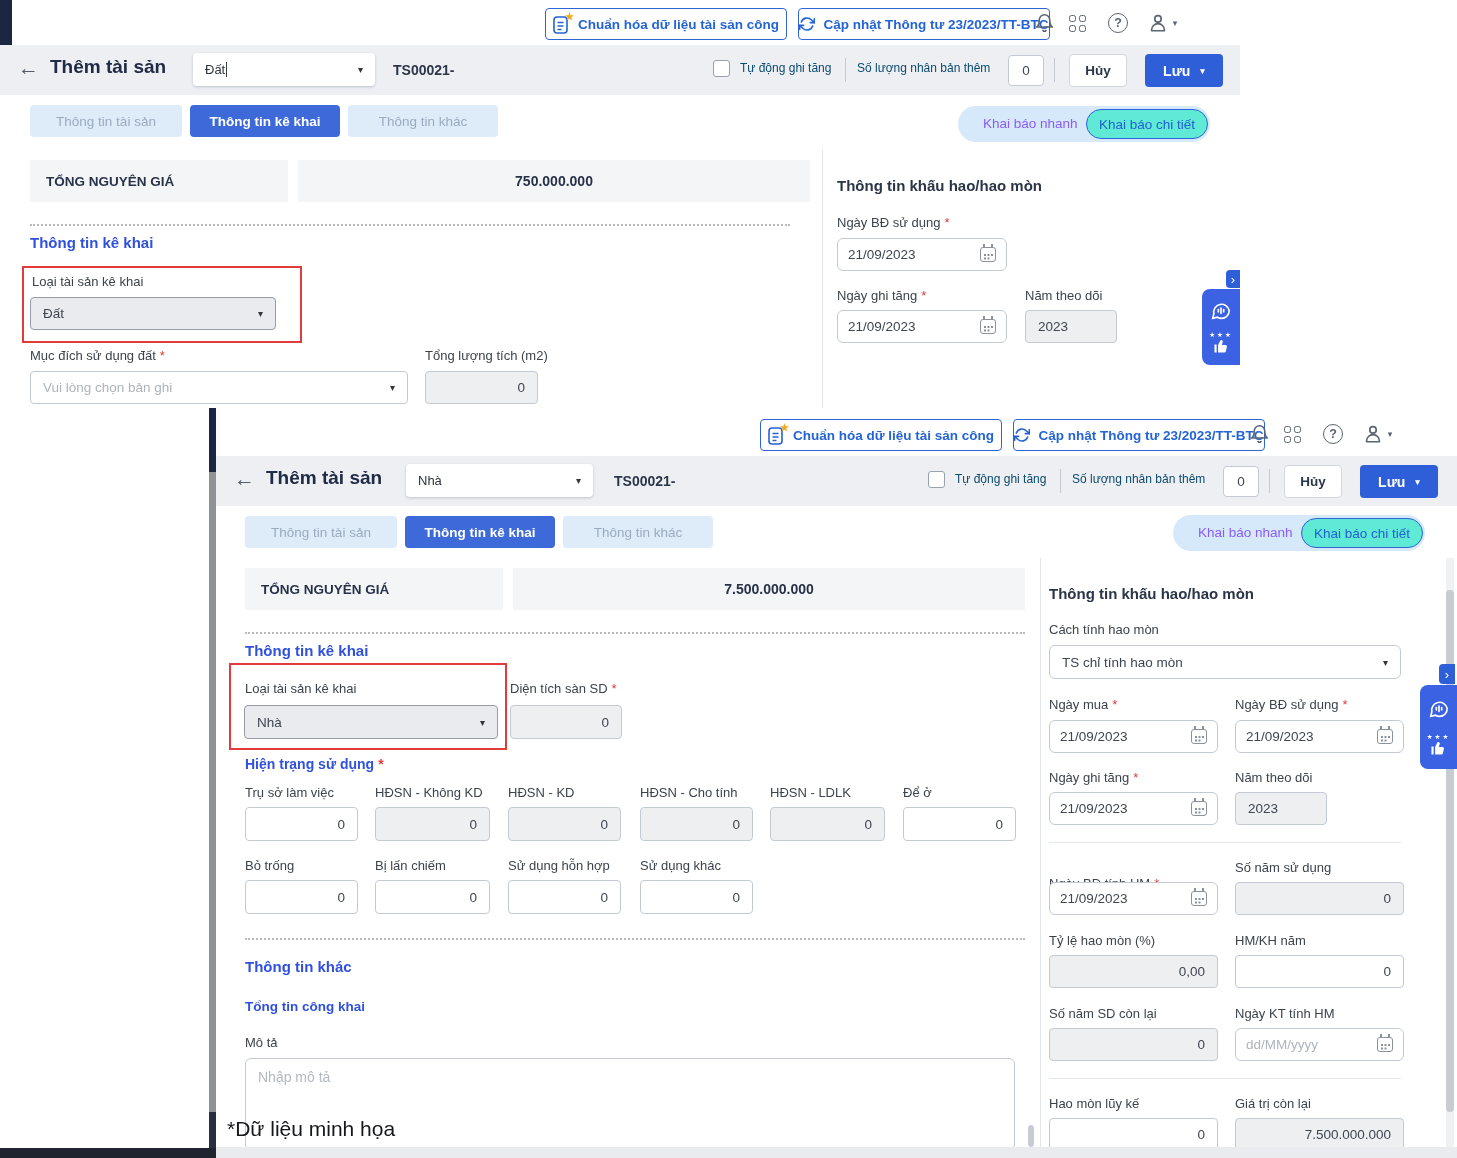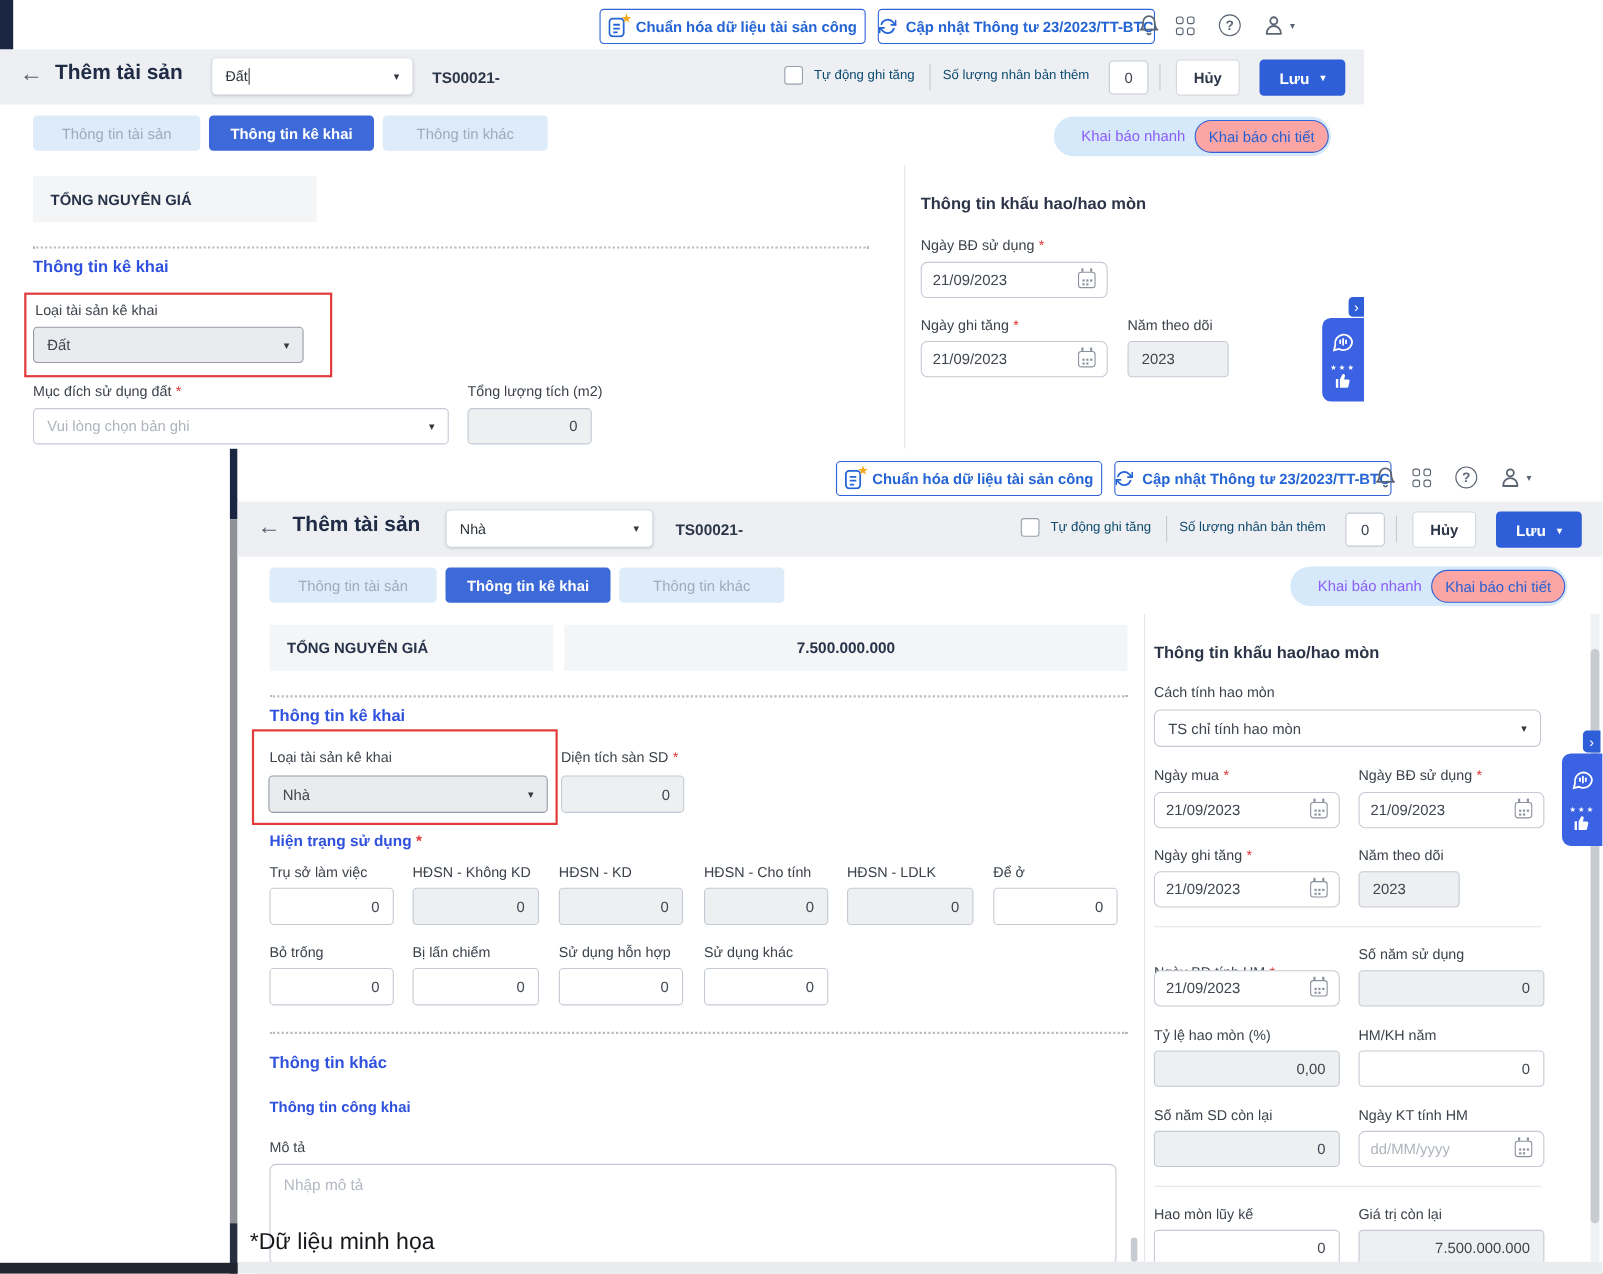--- a/index.html
+++ b/index.html
@@ -17,21 +17,21 @@
 .cb{position:absolute;width:17px;height:17px;border:1.5px solid #99a1ac;border-radius:3px;background:#fff;cursor:pointer}
 .lb{position:absolute;font-size:12px;color:#0c4a6e;white-space:nowrap}
 .dv{position:absolute;width:1px;height:24px;background:#c6cad0}
 .bw{position:absolute;display:flex;align-items:center;justify-content:center;background:#fff;border:1px solid #d3d7dd;border-radius:4px;font-weight:700;font-size:13.5px;color:#2b3648;font-family:inherit;cursor:pointer}
 .bp{position:absolute;display:flex;align-items:center;justify-content:center;gap:10px;background:#2e5fd8;border:0;border-radius:4px;font-weight:700;font-size:14px;color:#fff;font-family:inherit;cursor:pointer}
 .tab{position:absolute;display:flex;align-items:center;justify-content:center;border-radius:4px;font-size:13.5px;cursor:pointer;font-family:inherit;border:0}
 .tabi{background:#ddecf8;color:#9cabc0}
 .taba{background:#3d6ad8;color:#fff;font-weight:700}
 .pillg{position:absolute;background:#d6e9fb;border-radius:18px}
 .pillq{position:absolute;font-size:13.5px;color:#8b5cf6;background:none;border:0;cursor:pointer;font-family:inherit;white-space:nowrap}
-.pilld{position:absolute;background:#fca5a5;border:1px solid #2f63d7;border-radius:16px;color:#2560d2;font-size:13.5px;display:flex;align-items:center;justify-content:center;cursor:pointer;font-family:inherit;white-space:nowrap}
+.pilld{position:absolute;background:#5eead4;border:1px solid #2f63d7;border-radius:16px;color:#2560d2;font-size:13.5px;display:flex;align-items:center;justify-content:center;cursor:pointer;font-family:inherit;white-space:nowrap}
 .gb{position:absolute;background:#f4f5f7;display:flex;align-items:center;font-weight:700;font-size:13.5px;color:#273249}
 .dot{position:absolute;border-top:2px dotted #b7bac1}
 .sec{position:absolute;font-weight:700;font-size:15px;color:#3051de;white-space:nowrap}
 .sec2{position:absolute;font-weight:700;font-size:13.5px;color:#3051de;white-space:nowrap}
 .fl{position:absolute;font-size:13px;color:#3c434b;white-space:nowrap}
 .req::after{content:"*";color:#e23b3b;margin-left:4px}
 .redbox{position:absolute;border:2.5px solid #e23b3b}
 .dd{position:absolute;display:flex;align-items:center;padding:0 12px;border-radius:4px;font-size:13.5px;cursor:pointer}
 .ddg{background:#e9ebee;border:1px solid #959ca6;color:#3f4650}
 .ddw{background:#fff;border:1px solid #c4cad3;color:#3f4650}
@@ -140,20 +140,21 @@
     </button>
   </div>
   <button class="tab tabi" style="left:30px;top:105px;width:152px;height:32px">Thông tin tài sản</button>
   <button class="tab taba" style="left:190px;top:105px;width:150px;height:32px">Thông tin kê khai</button>
   <button class="tab tabi" style="left:348px;top:105px;width:150px;height:32px">Thông tin khác</button>
   <div class="pillg" style="left:958px;top:106px;width:252px;height:36px"></div>
   <button class="pillq" style="left:983px;top:116px">Khai báo nhanh</button>
   <button class="pilld" style="left:1086px;top:109px;width:122px;height:30px">Khai báo chi tiết</button>
 
   <div class="gb" style="left:30px;top:160px;width:258px;height:42px;padding-left:16px">TỔNG NGUYÊN GIÁ</div>
+  <div class="gb" style="left:298px;top:160px;width:512px;height:42px;justify-content:center;font-size:14px">750.000.000</div>
   <div class="dot" style="left:30px;top:224px;width:760px"></div>
   <div class="sec" style="left:30px;top:234px">Thông tin kê khai</div>
 
   <div class="redbox" style="left:22px;top:266px;width:280px;height:77px"></div>
   <div class="fl" style="left:32px;top:274px">Loại tài sản kê khai</div>
   <div class="dd ddg" style="left:30px;top:297px;width:246px;height:33px">
     <span>Đất</span>
     <span class="car">▾</span>
   </div>
   <div class="fl req" style="left:30px;top:348px">Mục đích sử dụng đất</div>
@@ -315,21 +316,21 @@
   <div class="fl" style="left:159px;top:450px">Bị lấn chiếm</div>
   <div class="fl" style="left:292px;top:450px">Sử dụng hỗn hợp</div>
   <div class="fl" style="left:424px;top:450px">Sử dụng khác</div>
   <input class="inp" readonly="" style="left: 29px; top: 472px; width: 113px; height: 34px;" value="0">
   <input class="inp" readonly="" style="left: 159px; top: 472px; width: 115px; height: 34px;" value="0">
   <input class="inp" readonly="" style="left: 292px; top: 472px; width: 113px; height: 34px;" value="0">
   <input class="inp" readonly="" style="left: 424px; top: 472px; width: 113px; height: 34px;" value="0">
 
   <div class="dot" style="left:29px;top:530px;width:780px"></div>
   <div class="sec" style="left:29px;top:550px">Thông tin khác</div>
-  <div class="sec2" style="left:29px;top:591px">Thông tin công khai</div>
+  <div class="sec2" style="left:29px;top:591px">Tổng tin công khai</div>
   <div class="fl" style="left:29px;top:627px">Mô tả</div>
   <textarea class="ta" style="left: 29px; top: 650px; width: 770px; height: 92px;" placeholder="Nhập mô tả"></textarea>
 
   <div class="pb" style="left:824px;top:150px;height:589px"></div>
   <div style="position:absolute;left:833px;top:177px;font-weight:700;font-size:15px;color:#2b3547">Thông tin khấu hao/hao mòn</div>
   <div class="fl" style="left:833px;top:214px">Cách tính hao mòn</div>
   <div class="dd ddw" style="left:833px;top:237px;width:352px;height:34px;border-radius:6px">
     <span>TS chỉ tính hao mòn</span>
     <span class="car">▾</span>
   </div>

